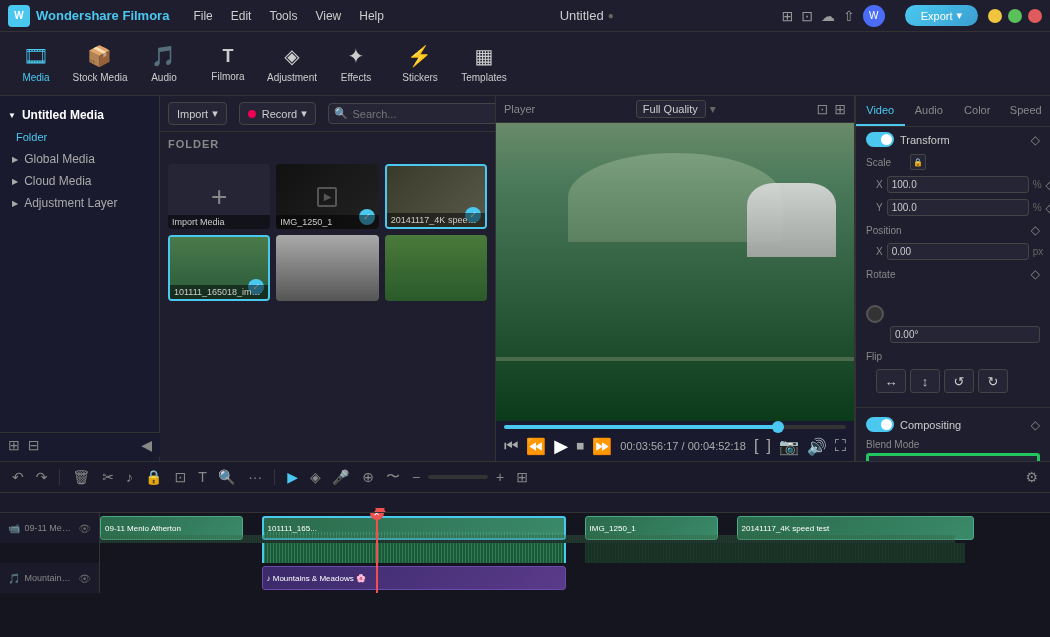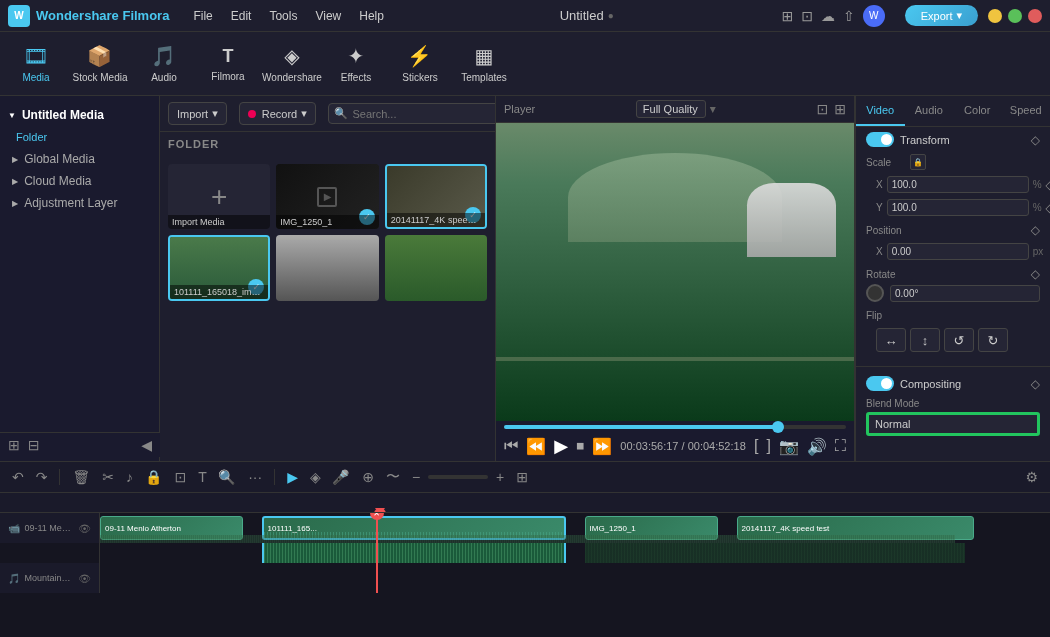--- a/index.html
+++ b/index.html
@@ -170,21 +170,21 @@
   <div class="tool-item">
     <span class="tool-icon">🎵</span>
     <span class="tool-label">Audio</span>
   </div>
   <div class="tool-item">
     <span class="tool-icon" style="font-size:18px;font-weight:bold;">T</span>
     <span class="tool-label">Filmora</span>
   </div>
   <div class="tool-item">
     <span class="tool-icon">◈</span>
-    <span class="tool-label">Wondershare</span>
+    <span class="tool-label">Adjustment</span>
   </div>
   <div class="tool-item">
     <span class="tool-icon">✦</span>
     <span class="tool-label">Effects</span>
   </div>
   <div class="tool-item">
     <span class="tool-icon">⚡</span>
     <span class="tool-label">Stickers</span>
   </div>
   <div class="tool-item">
@@ -393,21 +393,21 @@
       </div>
     </div>
 
     <div style="padding:2px 10px;">
       <div style="display:flex;align-items:center;justify-content:space-between;margin-bottom:3px;">
         <span style="font-size:10px;color:#888;">Rotate</span>
         <span class="diamond-icon">◇</span>
       </div>
       <div style="display:flex;align-items:center;gap:6px;padding:0 0 4px;">
         <div style="width:18px;height:18px;border-radius:50%;background:#333;border:2px solid #555;"></div>
-        <input class="prop-input" type="text" value="0.00°" style="width: 60px;">
+        <input class="prop-input" type="text" value="0.00°" style="width: 60px; margin-top: 42px;">
       </div>
     </div>
 
     <div style="padding:2px 10px 6px;">
       <span style="font-size:10px;color:#888;display:block;margin-bottom:3px;">Flip</span>
       <div class="flip-row">
         <div class="flip-btn">↔</div>
         <div class="flip-btn">↕</div>
         <div class="flip-btn">↺</div>
         <div class="flip-btn">↻</div>
@@ -532,17 +532,20 @@
       </div>
     </div>
 
     <div class="tl-track">
       <div class="tl-track-label">
         <span class="tl-track-icon">🎵</span>
         <span class="tl-track-name">Mountains &amp; Meadows</span>
         <span class="tl-eye">👁</span>
       </div>
       <div class="tl-track-content">
+        <div class="tl-clip tl-clip-music" style="left:17%;width:32%;height:80%;top:10%;">
+          <span style="font-size:8px;">♪ Mountains &amp; Meadows 🌸</span>
+        </div>
         <div style="position:absolute;left:29%;top:0;bottom:0;width:2px;background:#f05050;z-index:5;"></div>
       </div>
     </div>
   </div>
 </div>
 
 </body></html>

